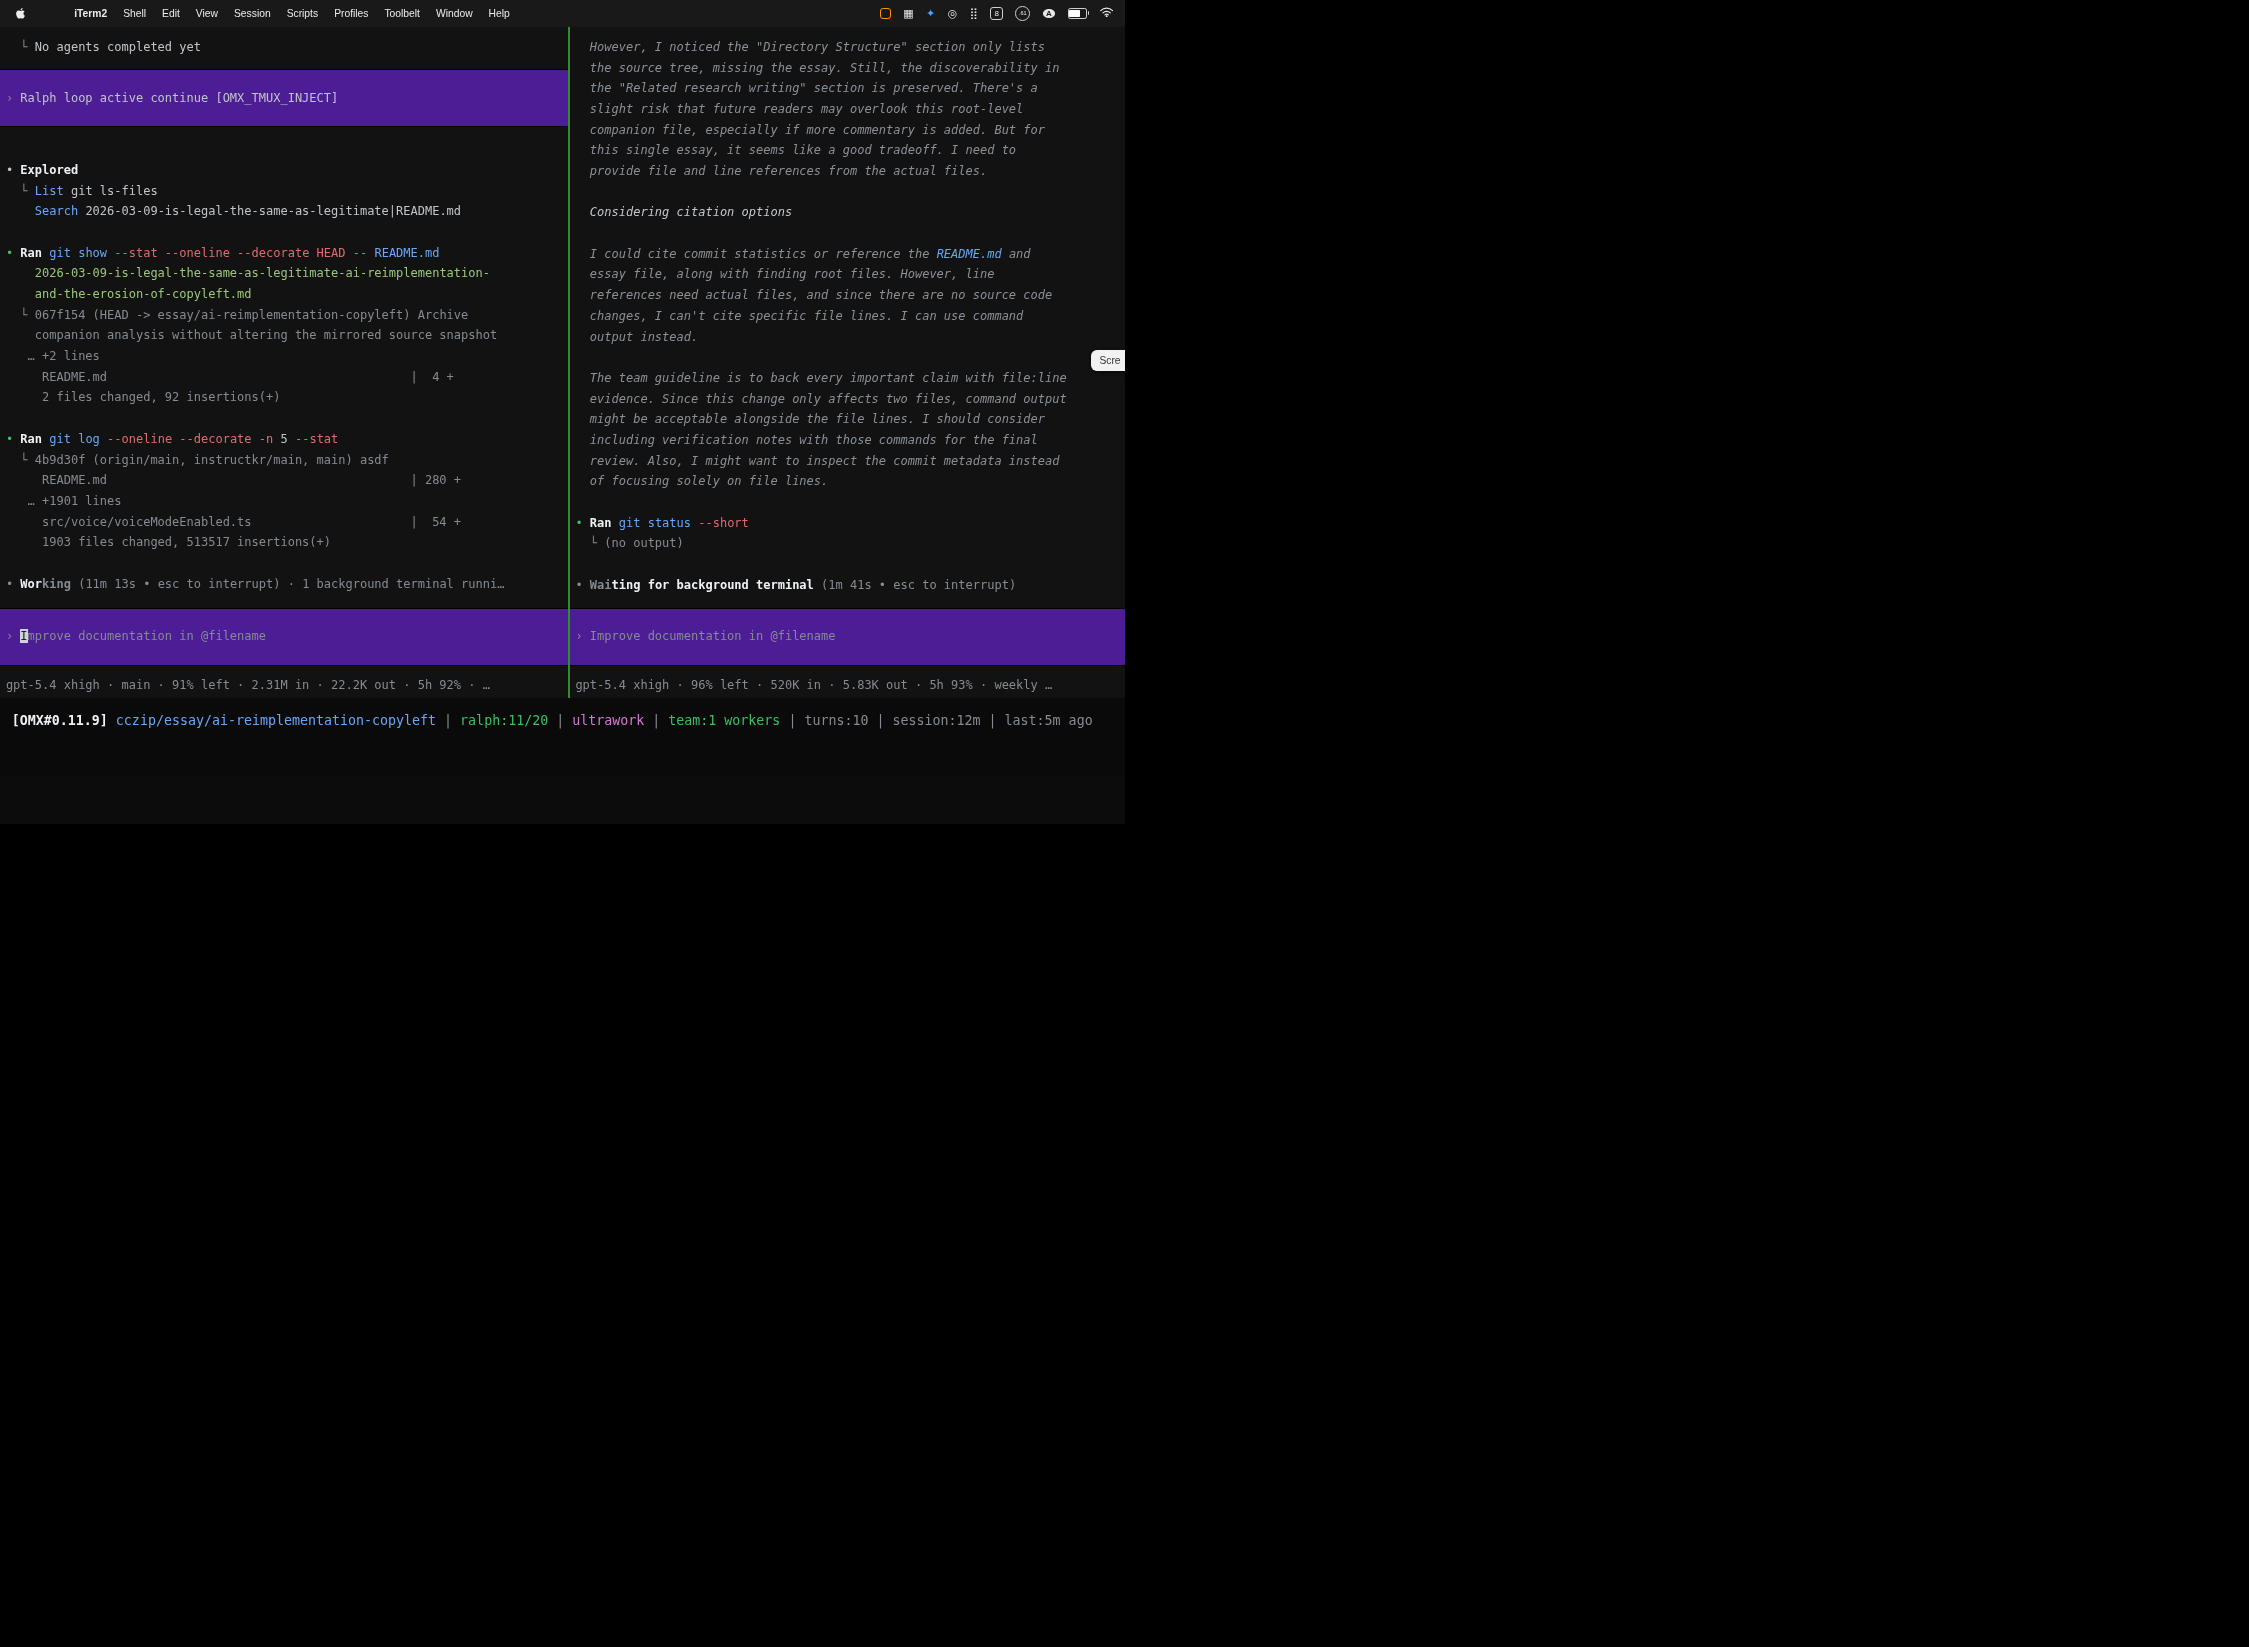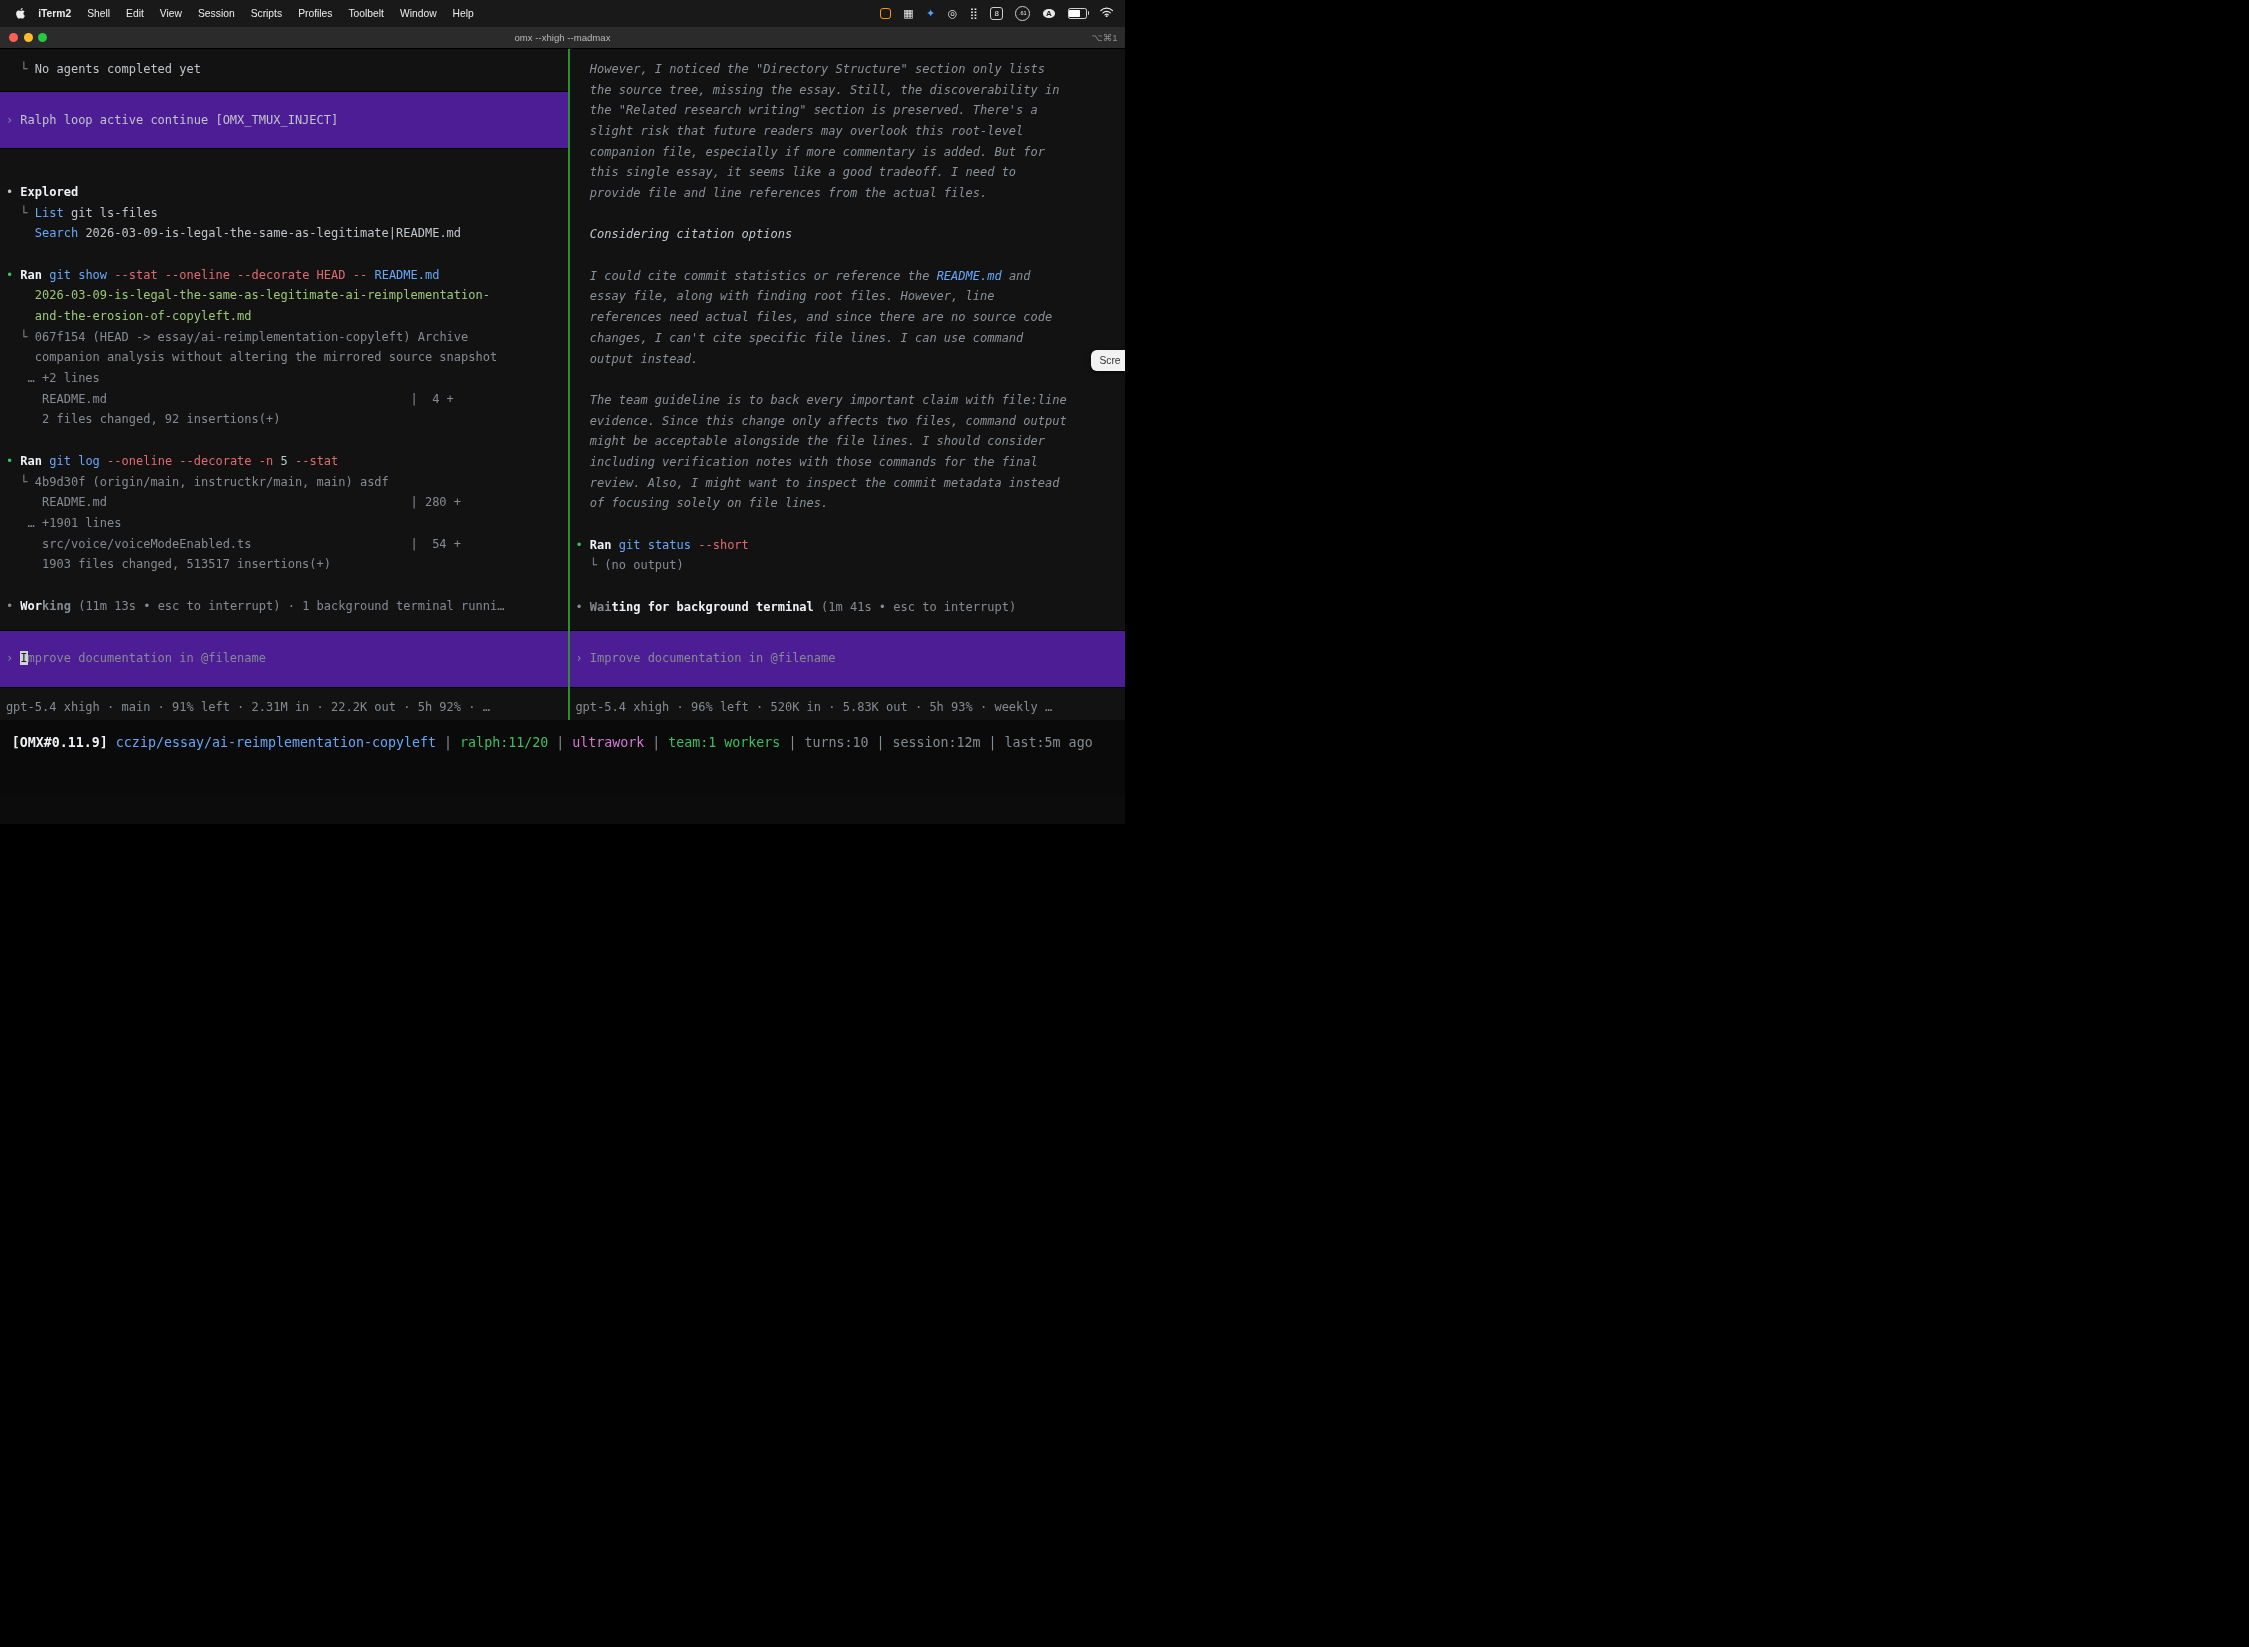--- a/index.html
+++ b/index.html
@@ -1,21 +1,21 @@
 <!DOCTYPE html>
 <html style="font-size:11.8px"><head>
 <meta charset="utf-8">
 <style>
   html,body{margin:0;padding:0;background:#000;}
   body{width:1125px;height:824px;overflow:hidden;}
   .screen{position:relative;width:1125px;height:824px;background:#0c0c0c;font-family:"DejaVu Sans Mono",monospace;}
 
   
   .menubar{height:26.6px;background:#191919;display:flex;align-items:center;color:#ececec;
-           font-family:"Liberation Sans",sans-serif;font-size:10.3px;}
+           font-family:"Liberation Sans",sans-serif;font-size:10.3px;gap:36px;}
   .apple{margin:0 4.4px 0 14.8px;display:flex;align-items:center;}
   .mitem{padding:0 8px;cursor:default;}
   .mitem.strong{font-weight:700;}
   .mb-icons{margin-left:auto;display:flex;align-items:center;gap:12.5px;margin-right:11.8px;}
   .mb-record{width:11px;height:11px;border:1.8px solid #ff9500;border-radius:3px;box-sizing:border-box;}
   .mb-glyph{font-size:11px;color:#e8e8e8;font-family:"DejaVu Sans",sans-serif;line-height:1;}
   .mb-badge{min-width:12.5px;height:12.5px;border:1.1px solid #cfcfcf;border-radius:3px;color:#e8e8e8;
             font-size:8px;display:flex;align-items:center;justify-content:center;padding:0 1.5px;box-sizing:border-box;}
   .mb-badge.light{background:#e8e8e8;border-color:#e8e8e8;color:#1a1a1a;font-weight:700;}
   .mb-ring{width:14.8px;height:14.8px;border:1.5px solid #cfcfcf;border-radius:50%;color:#e8e8e8;font-size:5.5px;
@@ -100,29 +100,20 @@
         </div>
         <div><svg width="13.3" height="10.3" viewBox="0 0 18 14">
             <path d="M1 5 a11 11 0 0 1 16 0" stroke="#e8e8e8" fill="none" stroke-width="1.6" stroke-linecap="round"></path>
             <path d="M4 8 a7 7 0 0 1 10 0" stroke="#e8e8e8" fill="none" stroke-width="1.6" stroke-linecap="round"></path>
             <path d="M6.7 10.7 a3.4 3.4 0 0 1 4.6 0" stroke="#e8e8e8" fill="none" stroke-width="1.6" stroke-linecap="round"></path>
             <circle cx="9" cy="12.6" r="1.3" fill="#e8e8e8"></circle>
           </svg></div>
       </div>
   </div>
 
-  <div class="titlebar">
-    <div class="lights">
-      <span class="light red"></span>
-      <span class="light yellow"></span>
-      <span class="light green"></span>
-    </div>
-    <div class="title">omx --xhigh --madmax</div>
-    <div class="tb-shortcut">⌥⌘1</div>
-  </div>
 
   <div class="panes">
     <div class="pane left" id="left-pane">
       <div class="pane-flow" id="left-flow">
           <div class="line"><span class="c-dim">  └ </span><span class="c-fg">No agents completed yet</span></div>
           <div class="tbox">
             <div class="line"><span class="c-dim">› </span><span class="c-fg">Ralph loop active continue [OMX_TMUX_INJECT]</span></div>
           </div>
           <div class="line"><span class="c-fg"> </span></div>
           <div class="line"><span class="c-fg">• </span><span class="c-white">Explored</span></div>

